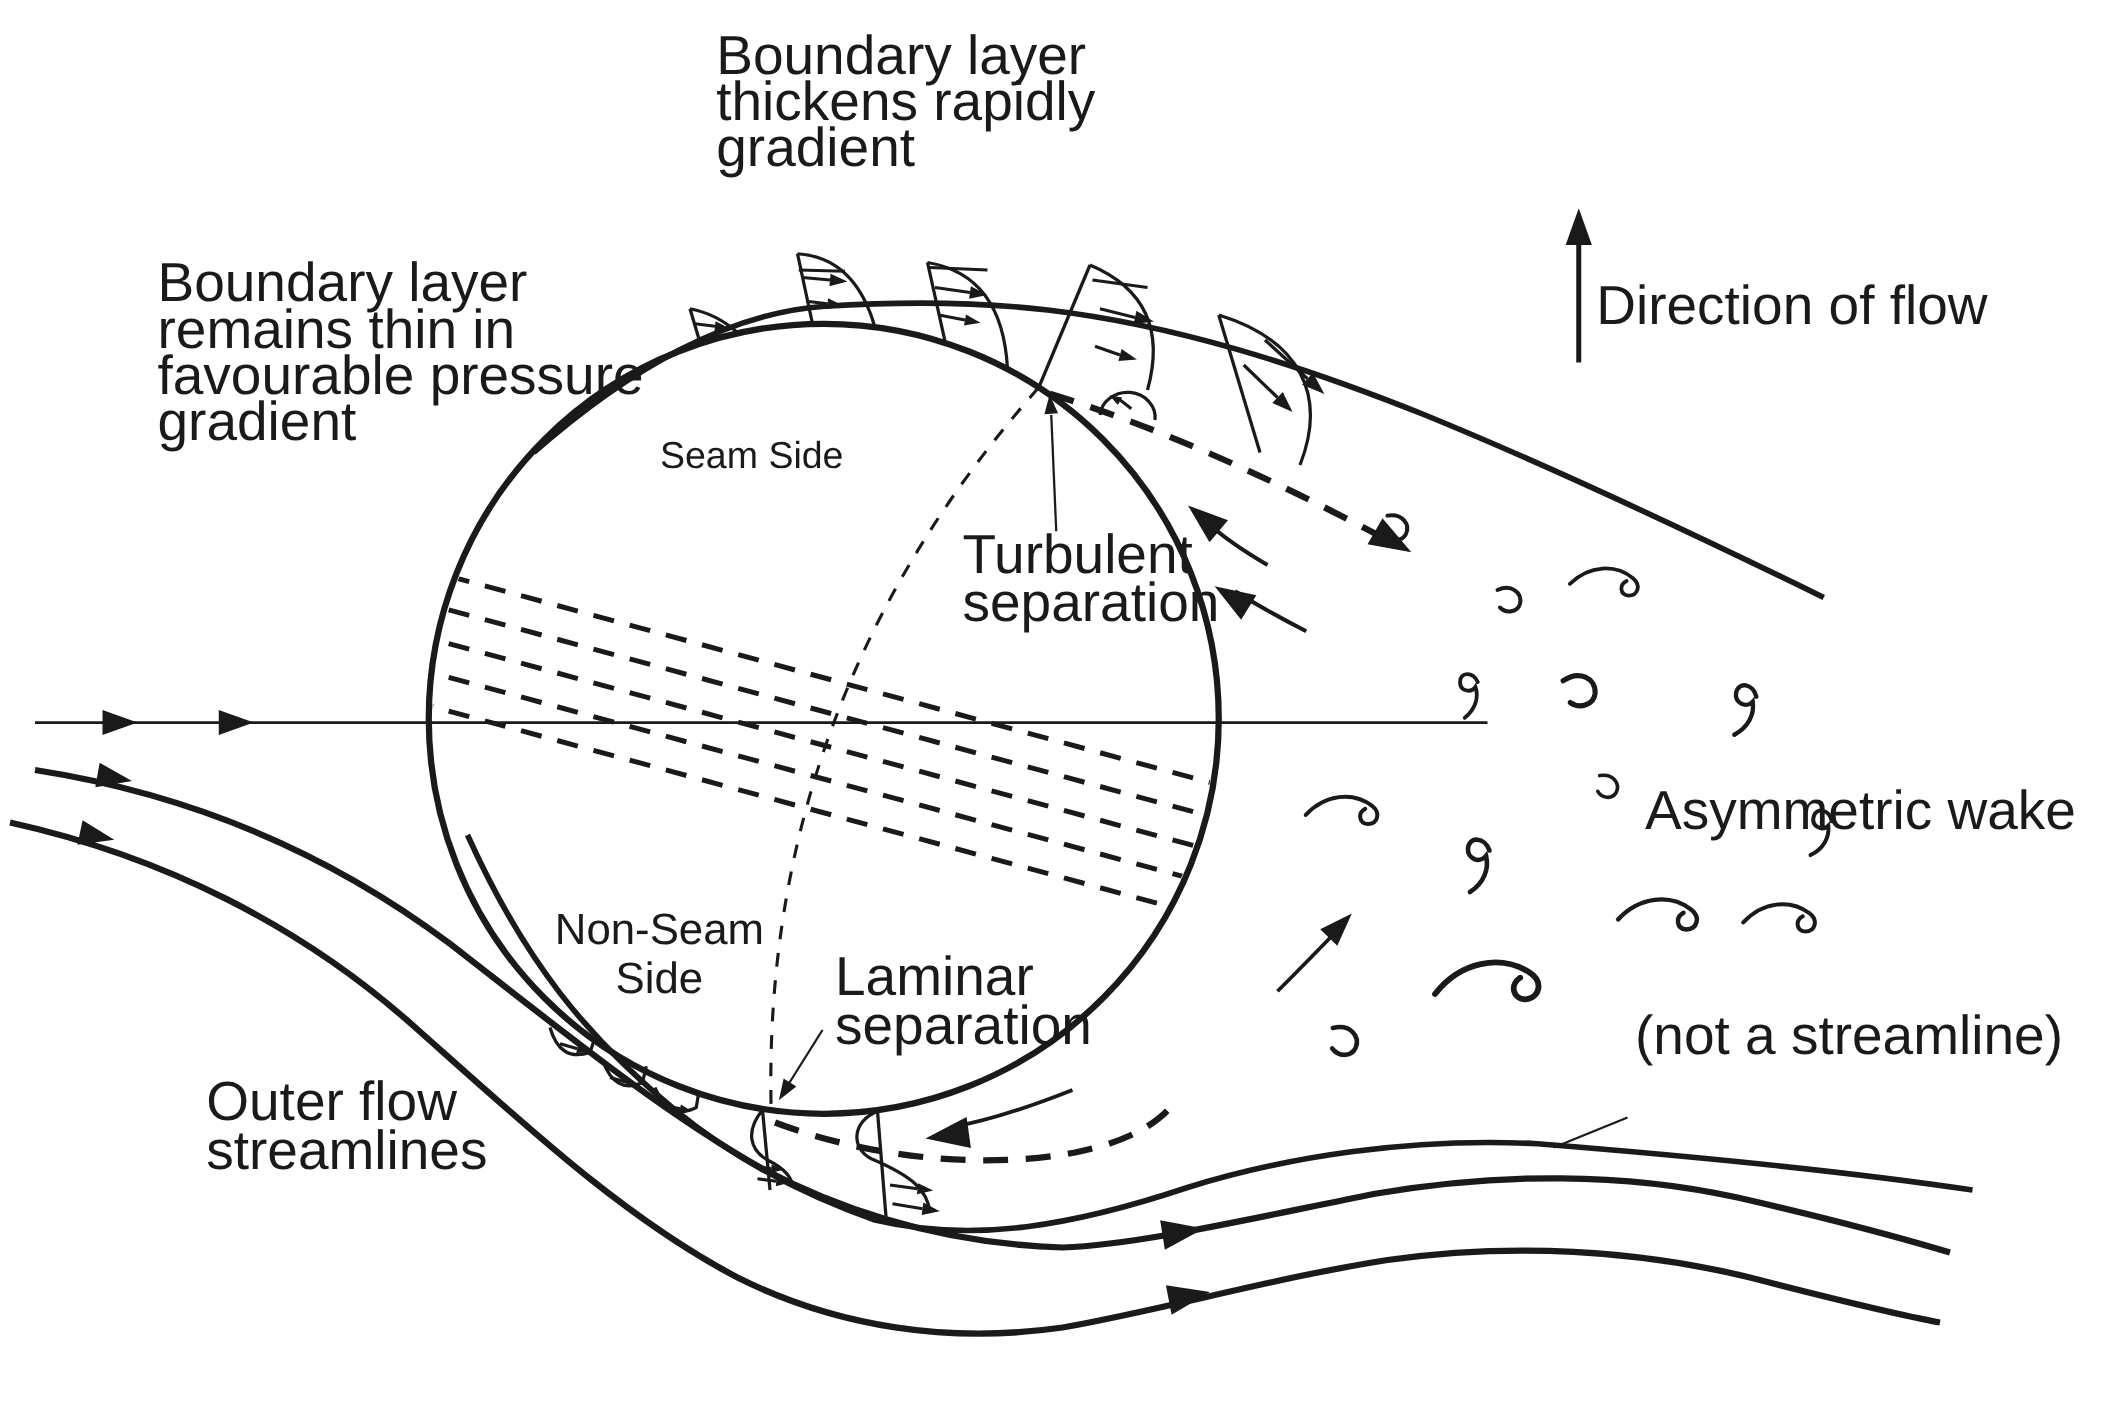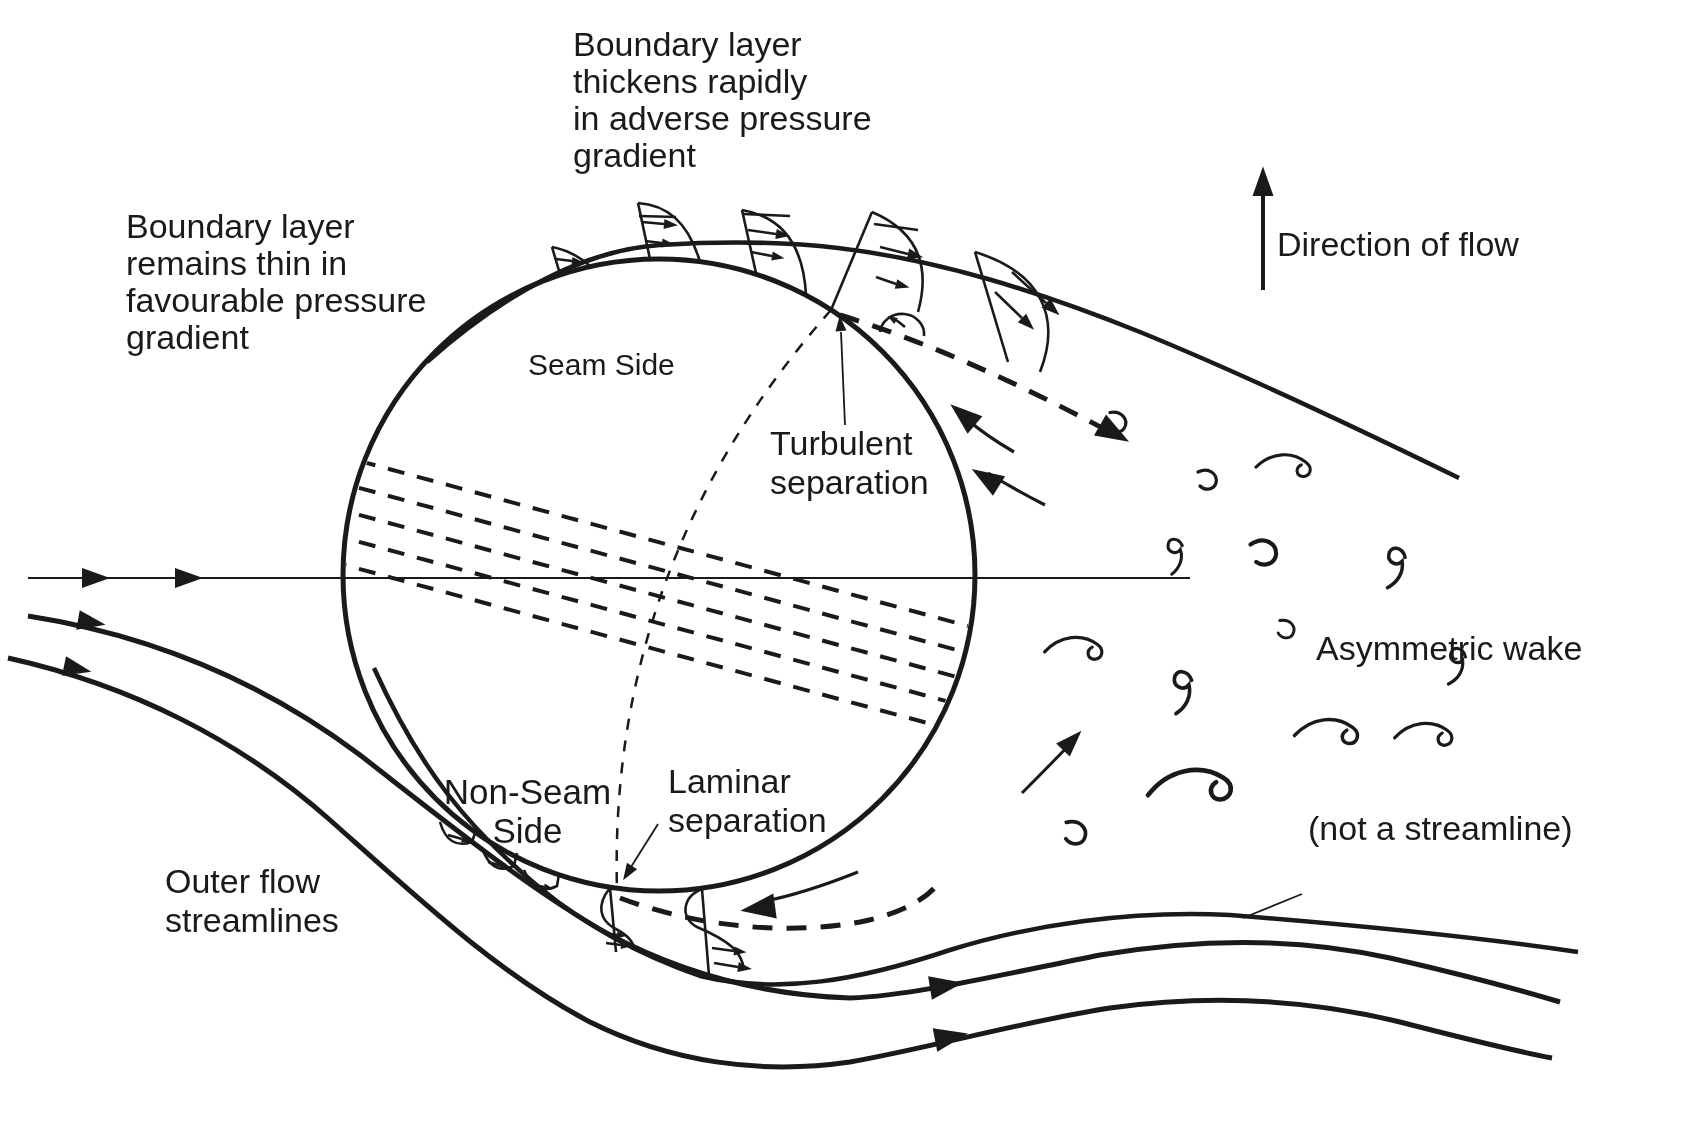--- a/index.html
+++ b/index.html
@@ -5,24 +5,24 @@
   html,body{margin:0;padding:0;background:#fff;}
   #canvas{
     position:relative;
     width:1698px;height:1128px;
     background:#ffffff;
     font-family:"Liberation Sans", sans-serif;
     color:#1a1a1a;
     overflow:hidden;
   }
   #diagram-svg{position:absolute;left:0;top:0;}
-  .lbl{position:absolute;font-size:34px;line-height:37px;color:#1a1a1a;white-space:nowrap;}
+  .lbl{position:absolute;font-size:44px;line-height:37px;color:#1a1a1a;white-space:nowrap;}
   .lbl .ln{display:block;}
   .italic{}
-  .center{text-align:center;margin-top:48px;}
+  .center{text-align:center;}
 </style>
 </head>
 <body>
 
 <div id="canvas">
 
   <svg id="diagram-svg" width="1698" height="1128" viewBox="0 0 1698 1128">
     <defs>
       <path id="tri" d="M0,-10 L28,0 L0,10 Z"></path>
       <path id="curlA" d="M 0 16 C 14 -2 36 -6 52 4 C 60 9 58 18 50 19 C 43 19 41 11 47 7" fill="none"></path>
@@ -194,21 +194,20 @@
 
     <g>
       <line x1="1263" y1="290" x2="1263" y2="196" stroke="#1a1a1a" stroke-width="4"></line>
       <use href="#tri" transform="translate(1263,196) rotate(-90) scale(1.05)" fill="#1a1a1a"></use>
     </g>
   </svg>
 
   <div class="lbl" style="left:573px;top:26px;">
     <span class="ln">Boundary layer</span>
     <span class="ln">thickens rapidly</span>
-    <span class="ln">in adverse pressure</span>
     <span class="ln">gradient</span>
   </div>
 
   <div class="lbl" style="left:126px;top:208px;">
     <span class="ln">Boundary layer</span>
     <span class="ln">remains thin in</span>
     <span class="ln">favourable pressure</span>
     <span class="ln">gradient</span>
   </div>
 

